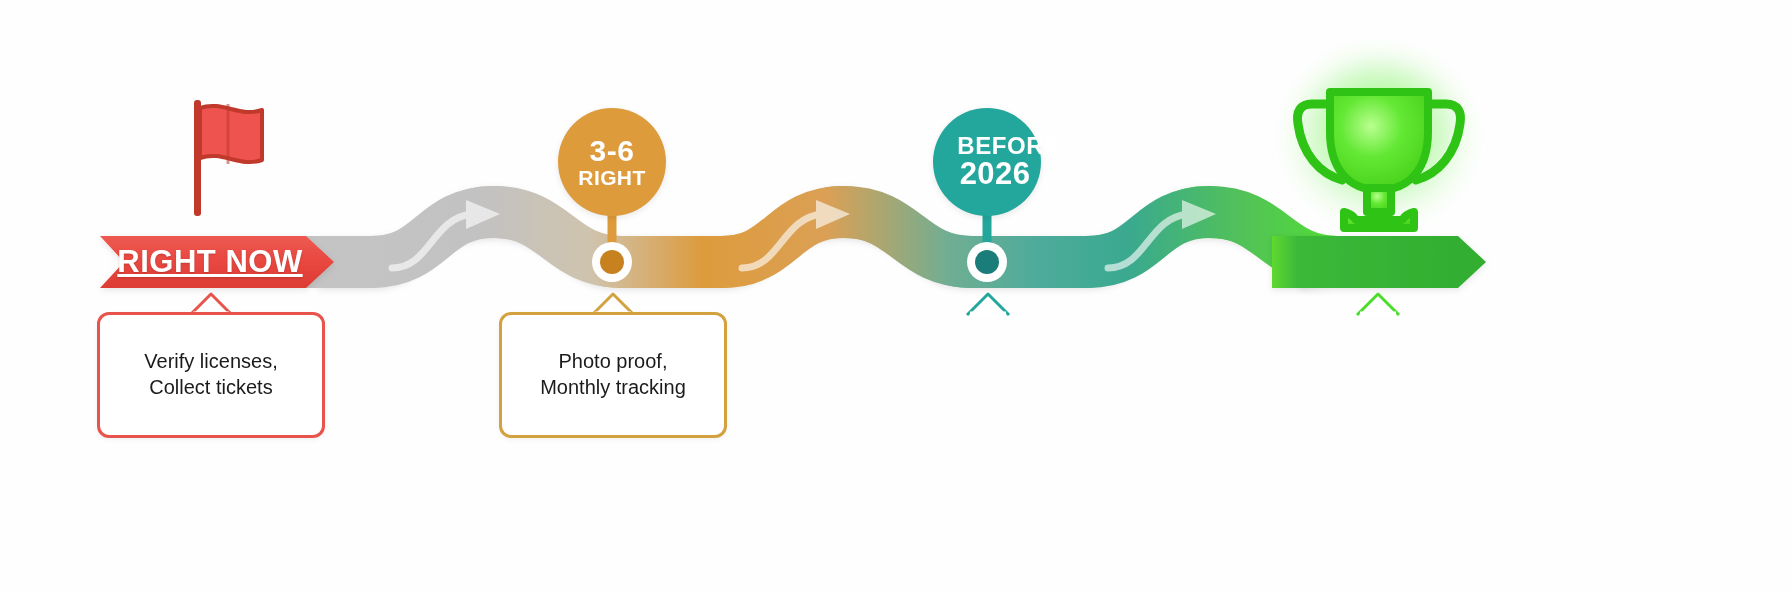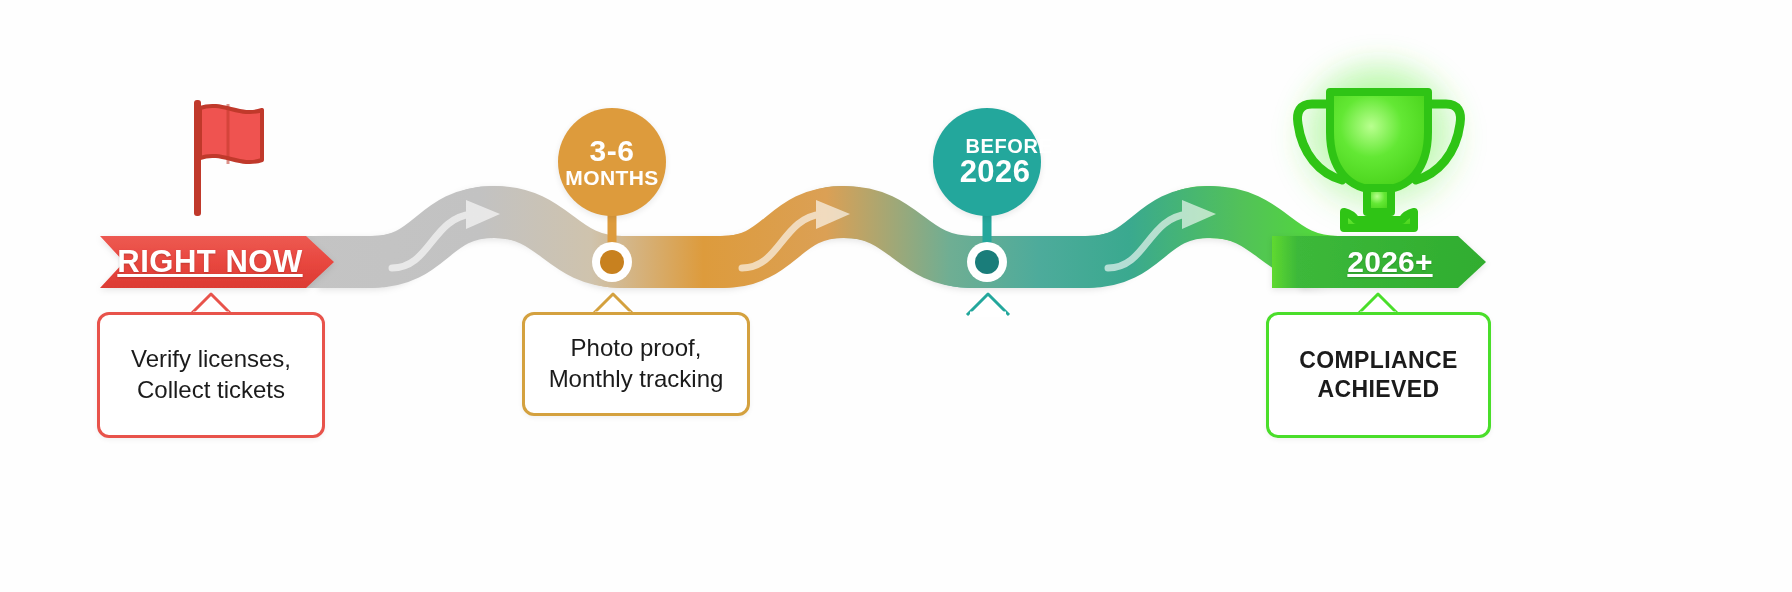--- a/index.html
+++ b/index.html
@@ -68,43 +68,43 @@
     box-shadow: 0 2px 6px rgba(0,0,0,0.09);
   }
   #milestone-circle-1 .line-big { font-size: 30px; font-weight: bold; letter-spacing: 0.5px; }
   #milestone-circle-1 .line-small { font-size: 21px; font-weight: bold; letter-spacing: 0.4px; }
   #milestone-circle-2 {
     left: 933px; top: 108px;
     width: 108px; height: 108px;
     background: #23a79c;
     box-shadow: 0 2px 6px rgba(0,0,0,0.09);
   }
-  #milestone-circle-2 .line-small { font-size: 20px; font-weight: bold; letter-spacing: 0.6px; padding-left: 44px; }
+  #milestone-circle-2 .line-small { font-size: 24px; font-weight: bold; letter-spacing: 0.6px; padding-left: 44px; }
   #milestone-circle-2 .line-big { font-size: 31px; font-weight: bold; letter-spacing: 0.4px; margin-left: 16px; }
 
   
   .callout {
     position: absolute;
     box-sizing: border-box;
     background: #ffffff;
     border: 3px solid #cccccc;
     border-radius: 12px;
     display: flex;
     align-items: center;
     justify-content: center;
     text-align: center;
     color: #1b1b1b;
-    font-size: 24px;
+    font-size: 20px;
     line-height: 1.28;
     box-shadow: 0 2px 5px rgba(0,0,0,0.05);
     white-space: pre-line;
     padding: 0 10px;
   }
   #callout-1 { left: 97px;  top: 312px; width: 228px; height: 126px; border-color: #e8534b; }
-  #callout-2 { left: 522px; top: 312px; width: 228px; height: 104px; border-color: #d4a13f; }
+  #callout-2 { left: 499px; top: 312px; width: 228px; height: 126px; border-color: #d4a13f; }
   #callout-3 { left: 879px; top: 312px; width: 218px; height: 126px; border-color: #23a79c; }
   #callout-4 { left: 1266px; top: 312px; width: 225px; height: 126px; border-color: #4ade2a;
                font-weight: bold; font-size: 23px; letter-spacing: 0.4px; }
 </style>
 </head>
 <body>
 
 <div id="stage">
 
   <svg id="roadmap-svg" viewBox="0 0 1792 592">
@@ -264,32 +264,29 @@
 
       <path d="M 1330,92 L 1428,92 L 1428,132 C 1428,168 1410,190 1379,190 C 1348,190 1330,168 1330,132 Z" fill="url(#trophyFill)" stroke="#2fc415" stroke-width="8" stroke-linejoin="round"></path>
 
       <path d="M 1367,188 L 1391,188 L 1391,212 L 1367,212 Z" fill="url(#trophyFill)" stroke="#2fc415" stroke-width="8" stroke-linejoin="round"></path>
 
       <path d="M 1344,212 C 1344,212 1352,214 1356,220 L 1402,220 C 1406,214 1414,212 1414,212 L 1414,228 L 1344,228 Z" fill="url(#trophyFill)" stroke="#2fc415" stroke-width="8" stroke-linejoin="round"></path>
     </g>
   </svg>
 
   <div class="banner-label" id="banner-start-label">RIGHT NOW</div>
-  <div class="banner-label" id="banner-end-label">2026+</div>
 
   <div class="milestone-circle" id="milestone-circle-1">
     <span class="line-big">3-6</span>
-    <span class="line-small">MONTHS</span>
+    <span class="line-small">RIGHT</span>
   </div>
 
   <div class="milestone-circle" id="milestone-circle-2">
     <span class="line-small">BEFORE</span>
     <span class="line-big">2026</span>
   </div>
 
   <div class="callout" id="callout-1">Verify licenses,
 Collect tickets</div>
   <div class="callout" id="callout-2">Photo proof,
 Monthly tracking</div>
-  <div class="callout" id="callout-4">COMPLIANCE
-ACHIEVED</div>
 
 </div>
 
 </body></html>

